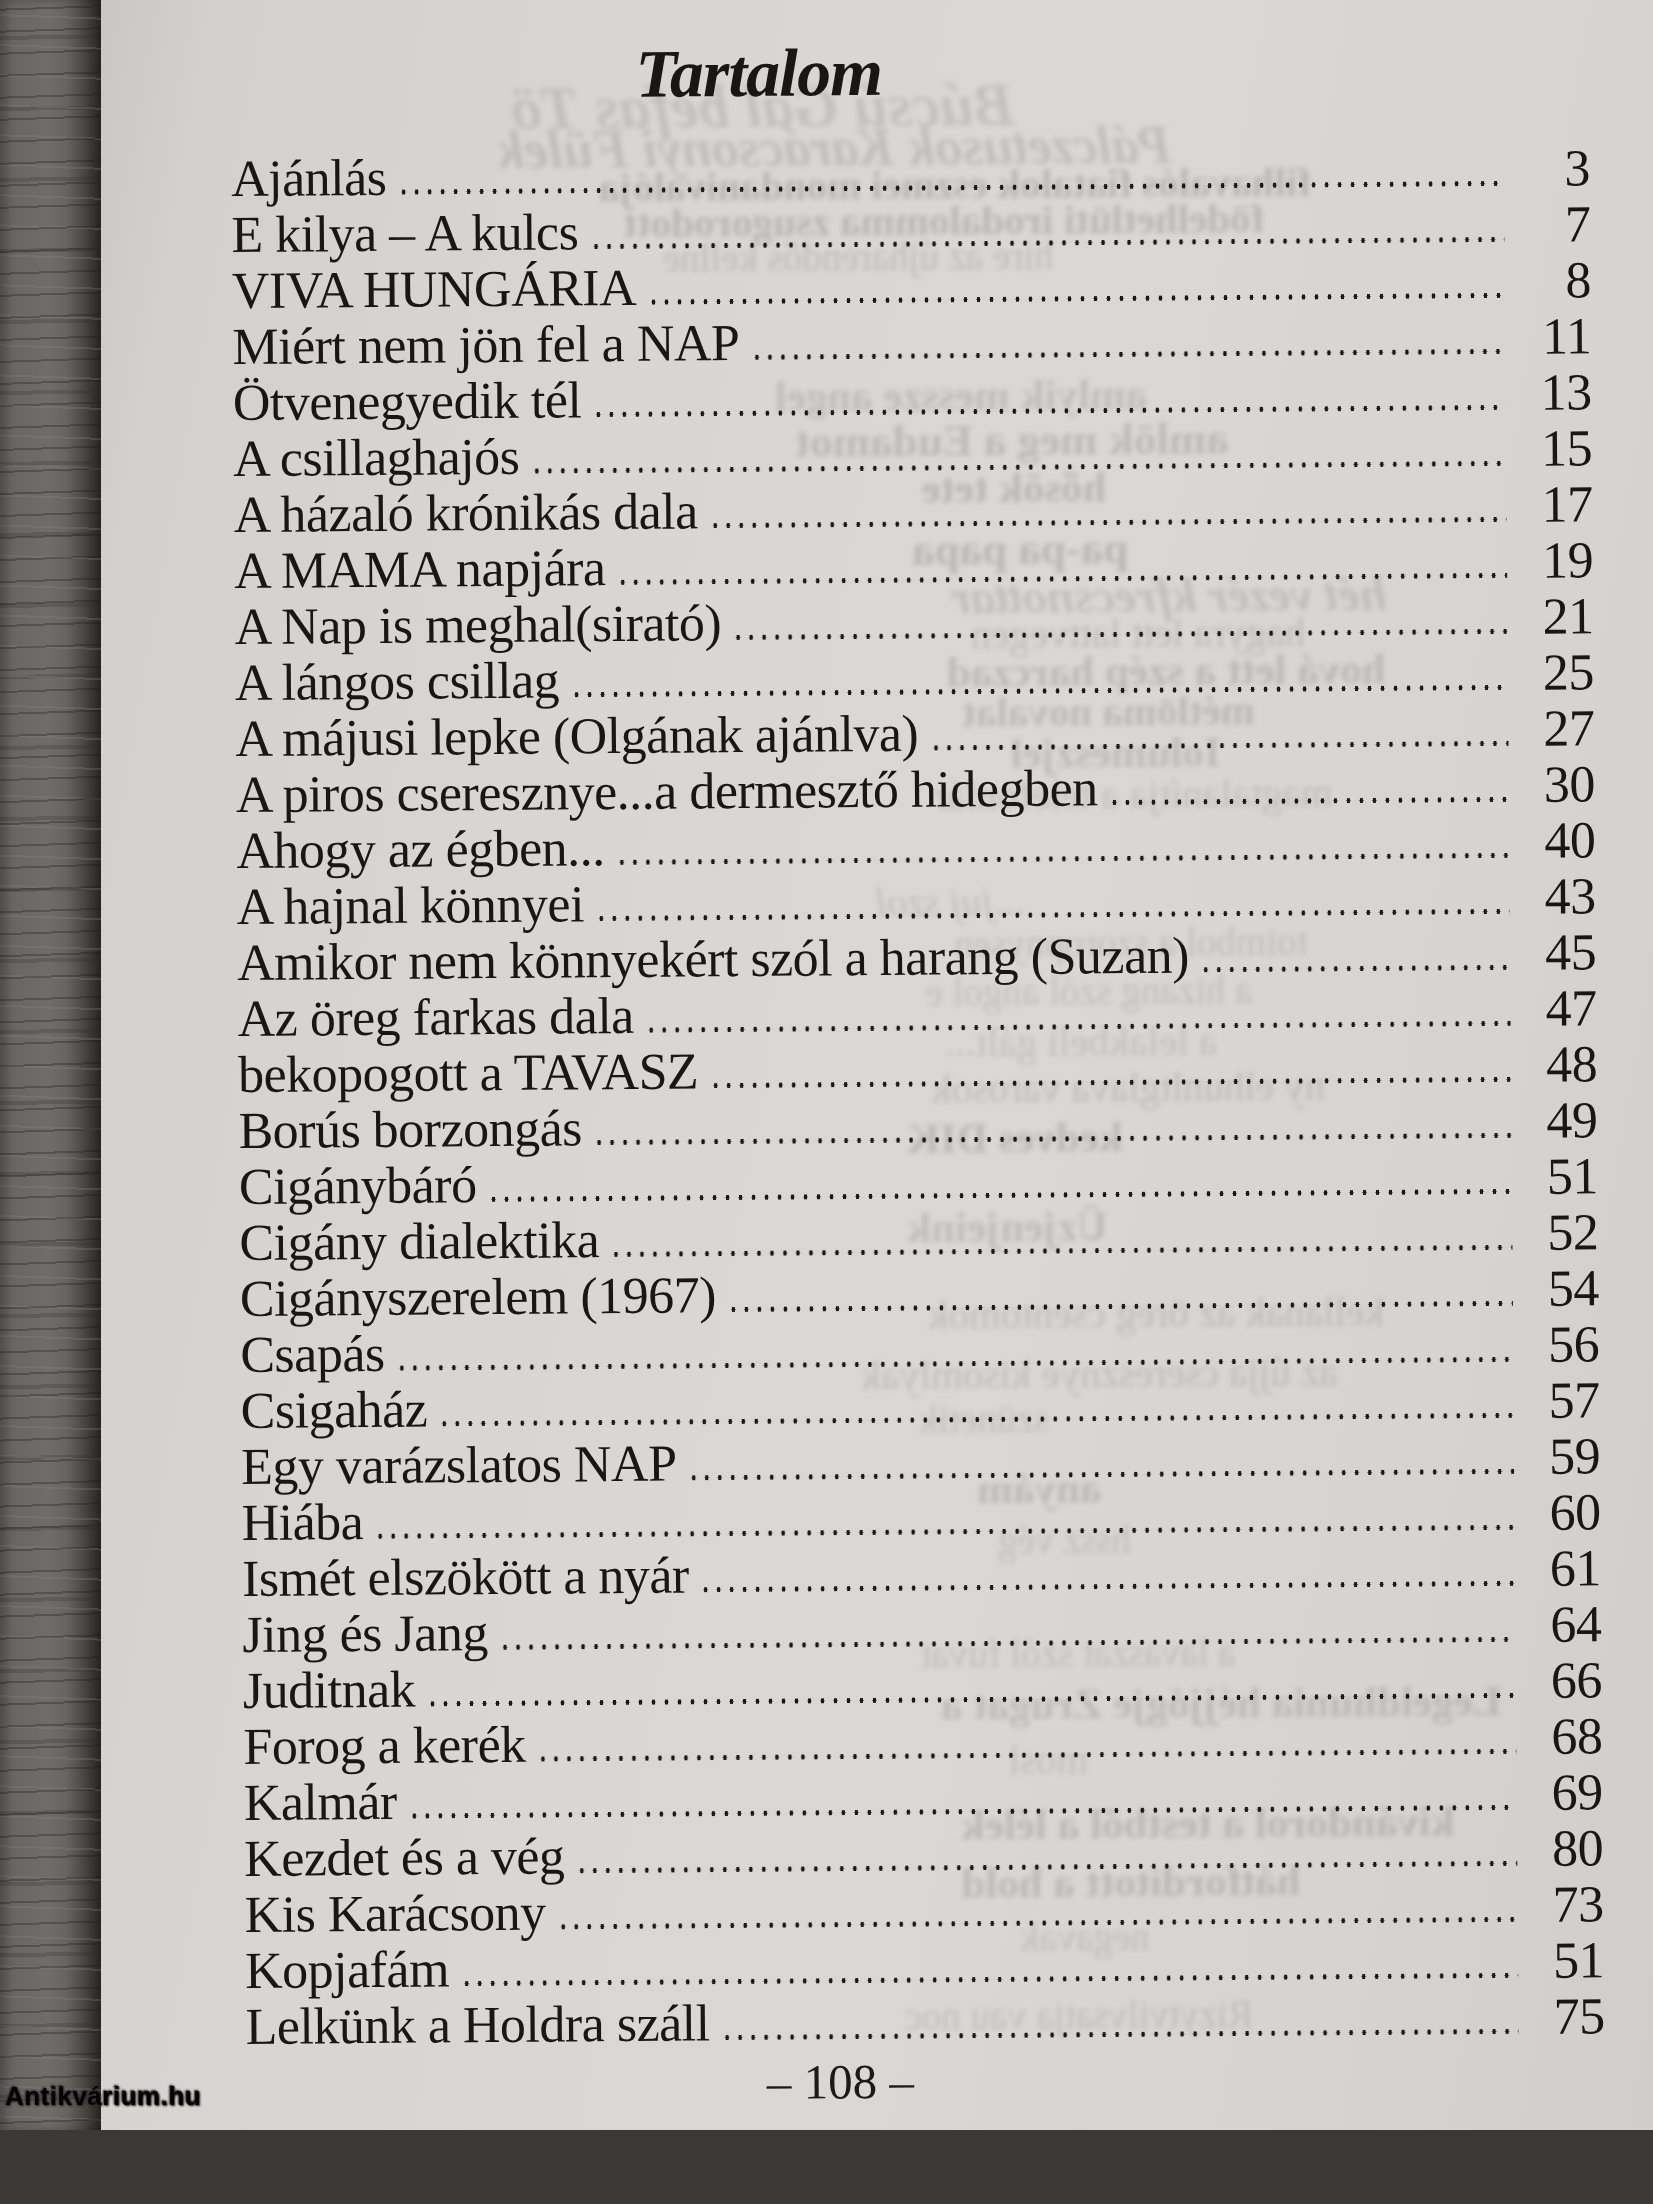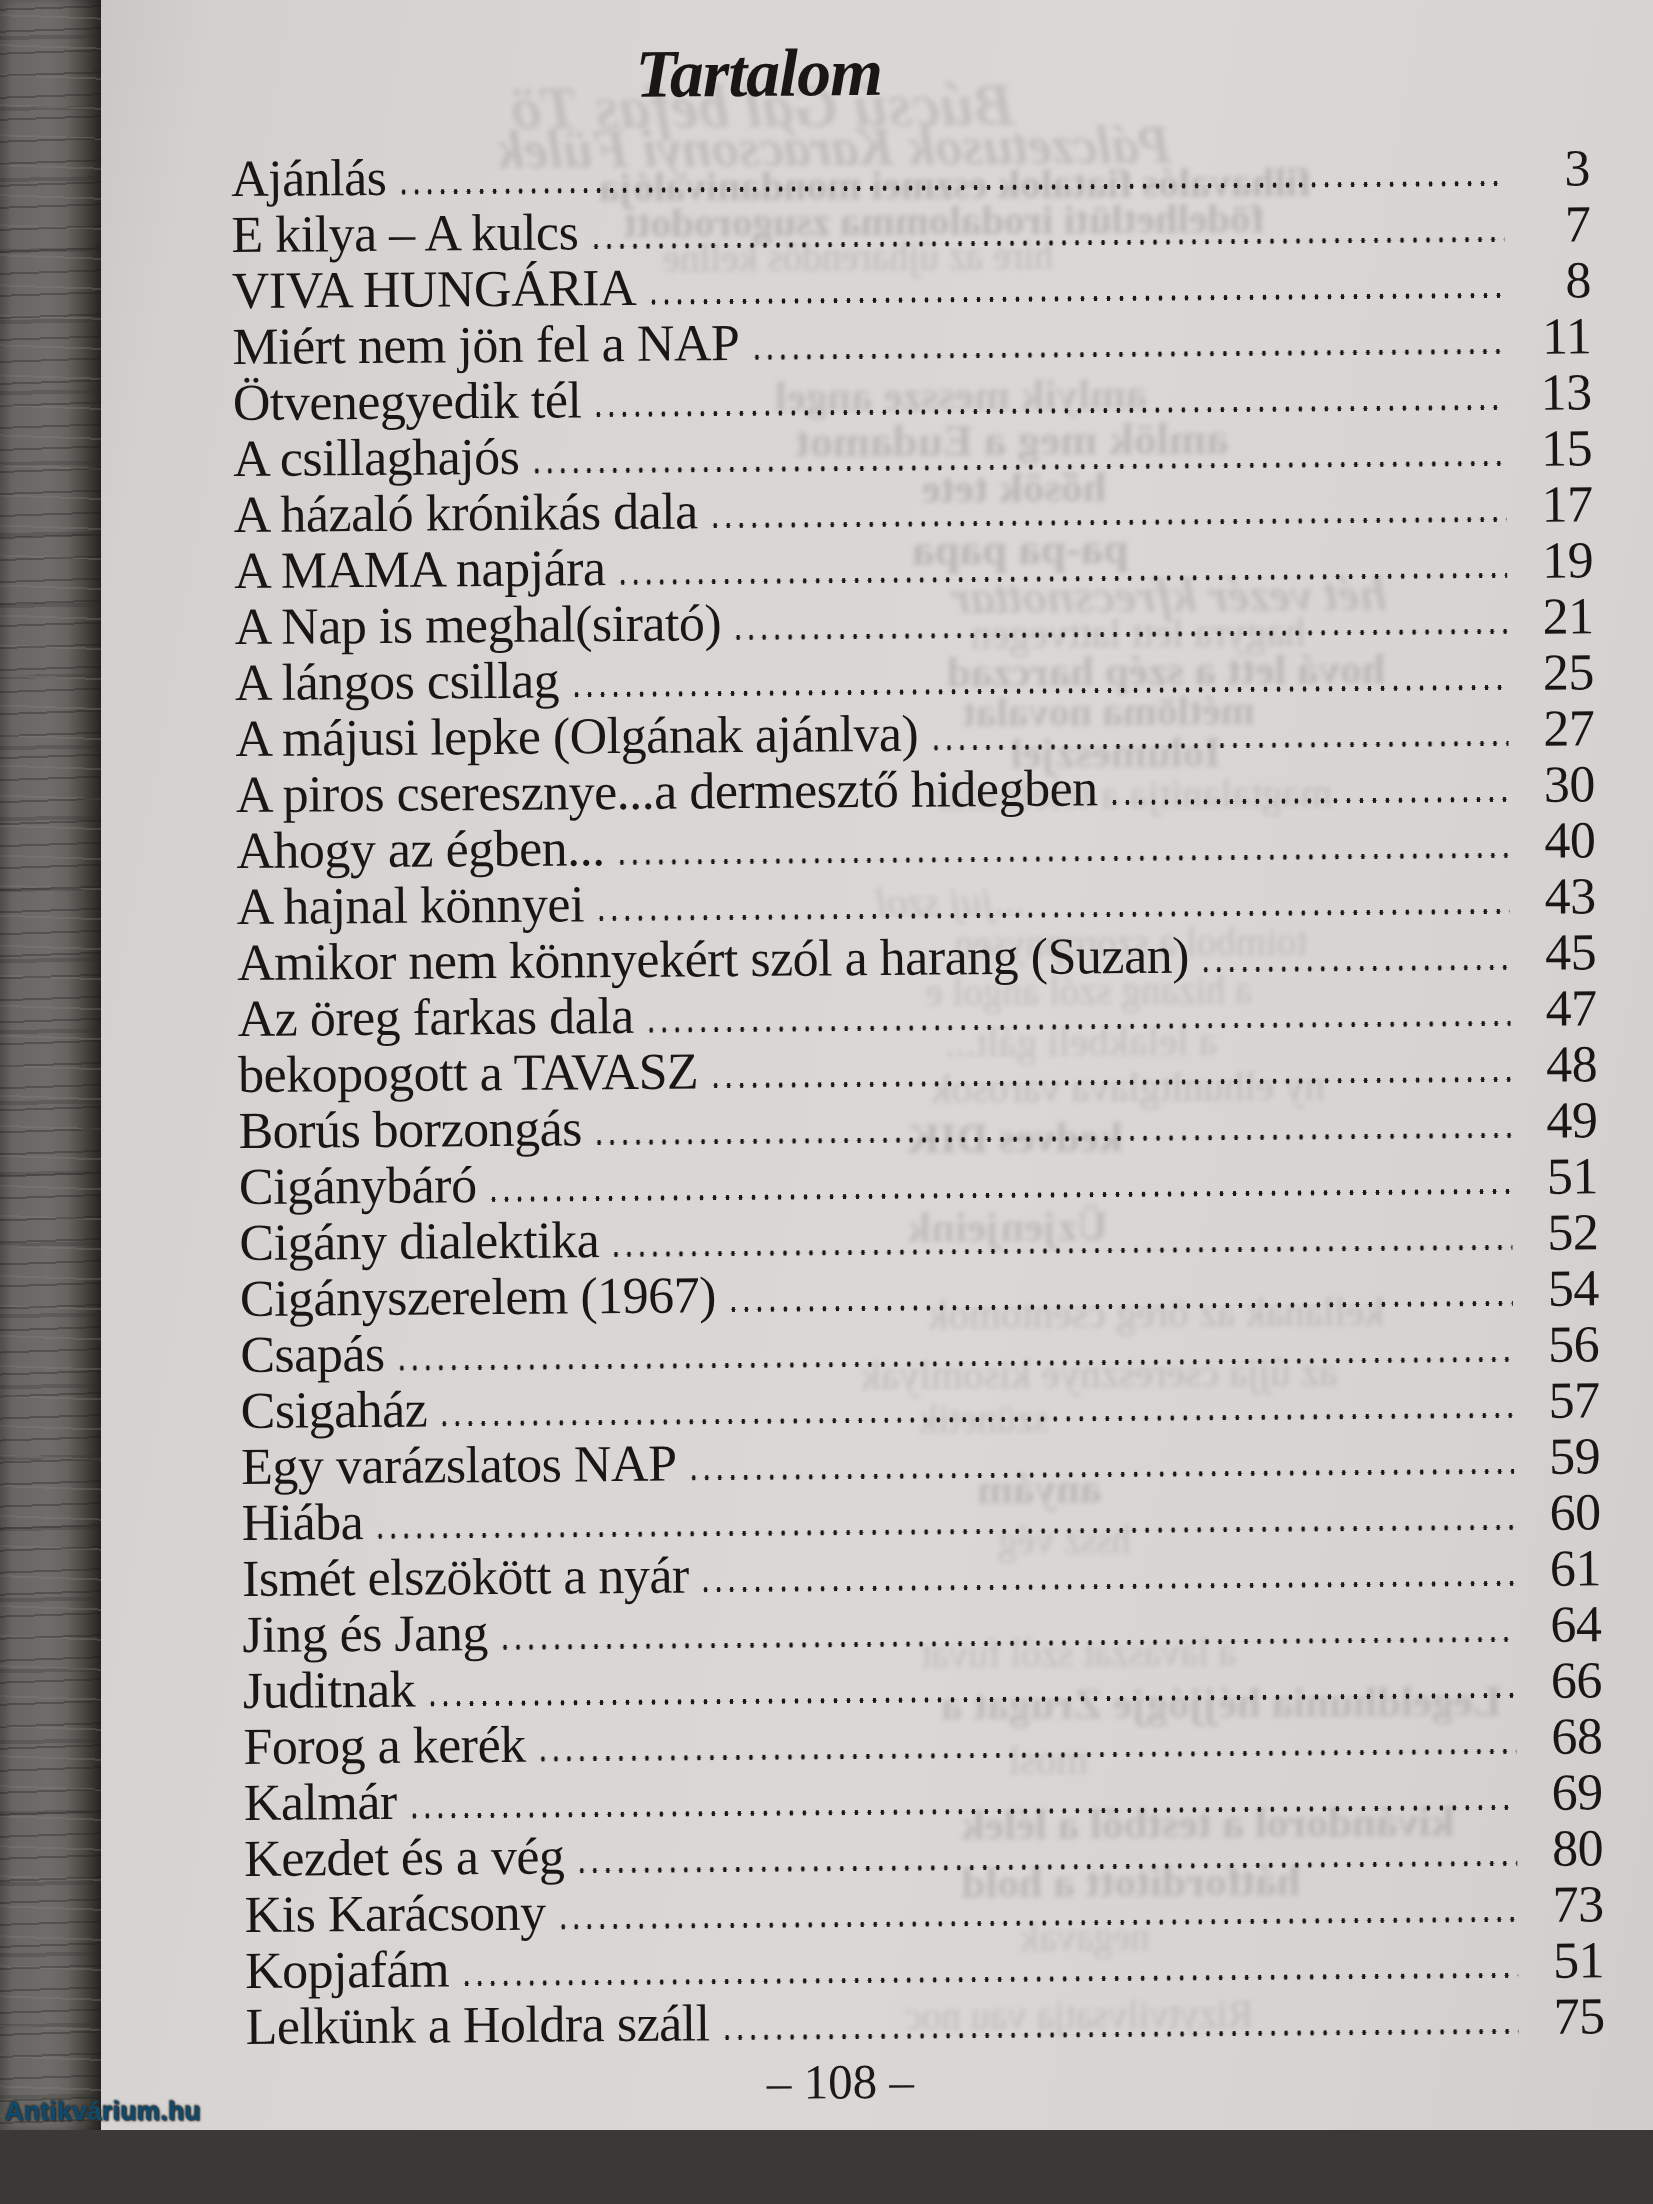--- a/index.html
+++ b/index.html
@@ -69,23 +69,23 @@
   }
   .pagenum{flex:0 0 auto;min-width:82px;text-align:right;}
   
   .footer{
     position:absolute;top:2053px;left:0;right:0;z-index:2;
     text-align:center;transform:translateX(-45px);
     font-size:49px;color:#1b1a17;
   }
   
   .watermark{
-    position:absolute;left:4.9px;bottom:6px;z-index:9;
+    position:absolute;left:4.9px;bottom:21px;z-index:9;
     font:bold 26px/1 "Liberation Sans", sans-serif;
-    color:#0c4a6e;letter-spacing:0.5px;
+    color:#000000;letter-spacing:0.5px;
     text-shadow:1px 1px 1.9px #2c2b29,-1px -1px 1.9px #3a3936,0 0 2.9px #2c2b29;
   }
 </style>
 </head>
 <body>
 
 <div id="screen">
   <div class="binding"></div>
 
   <div class="page">

